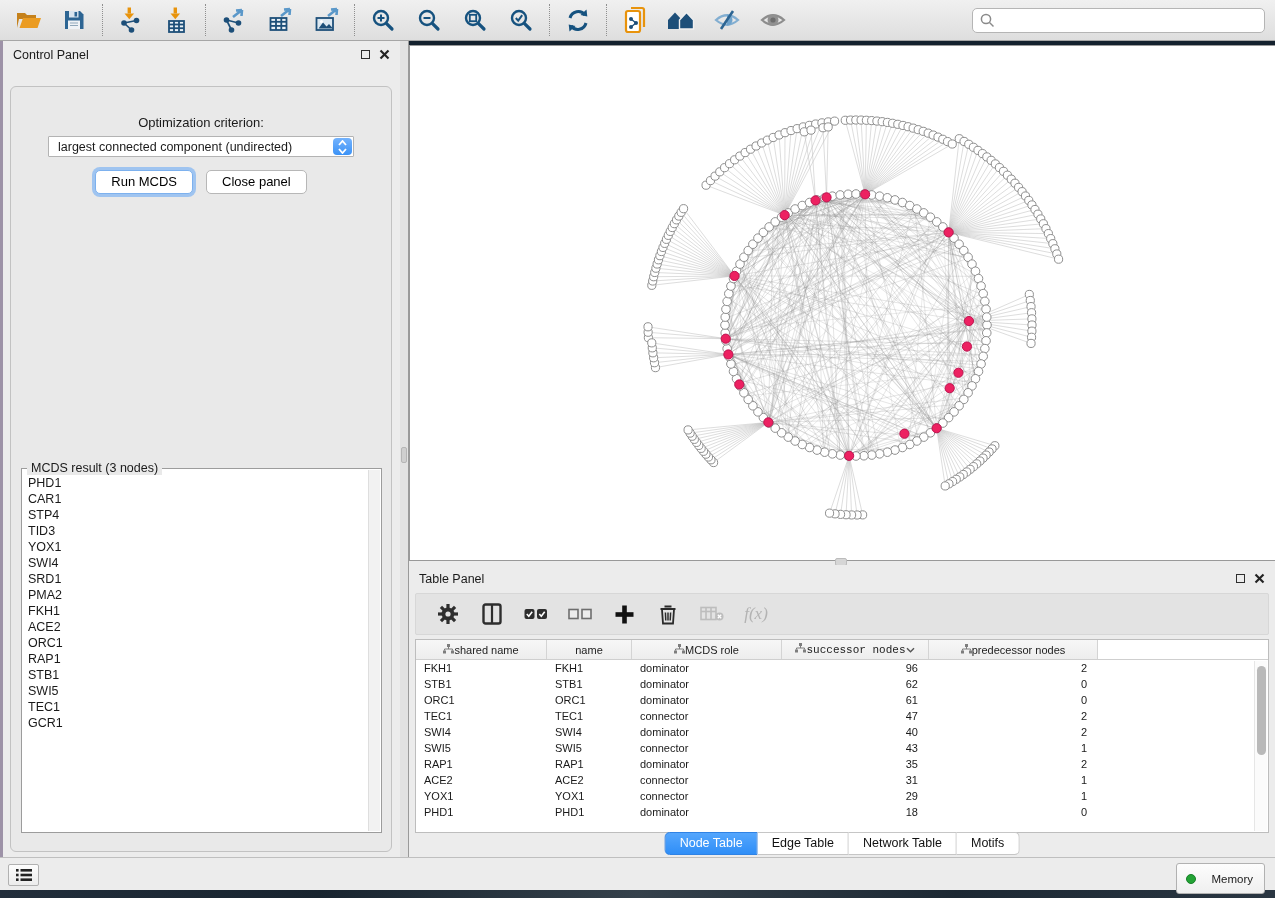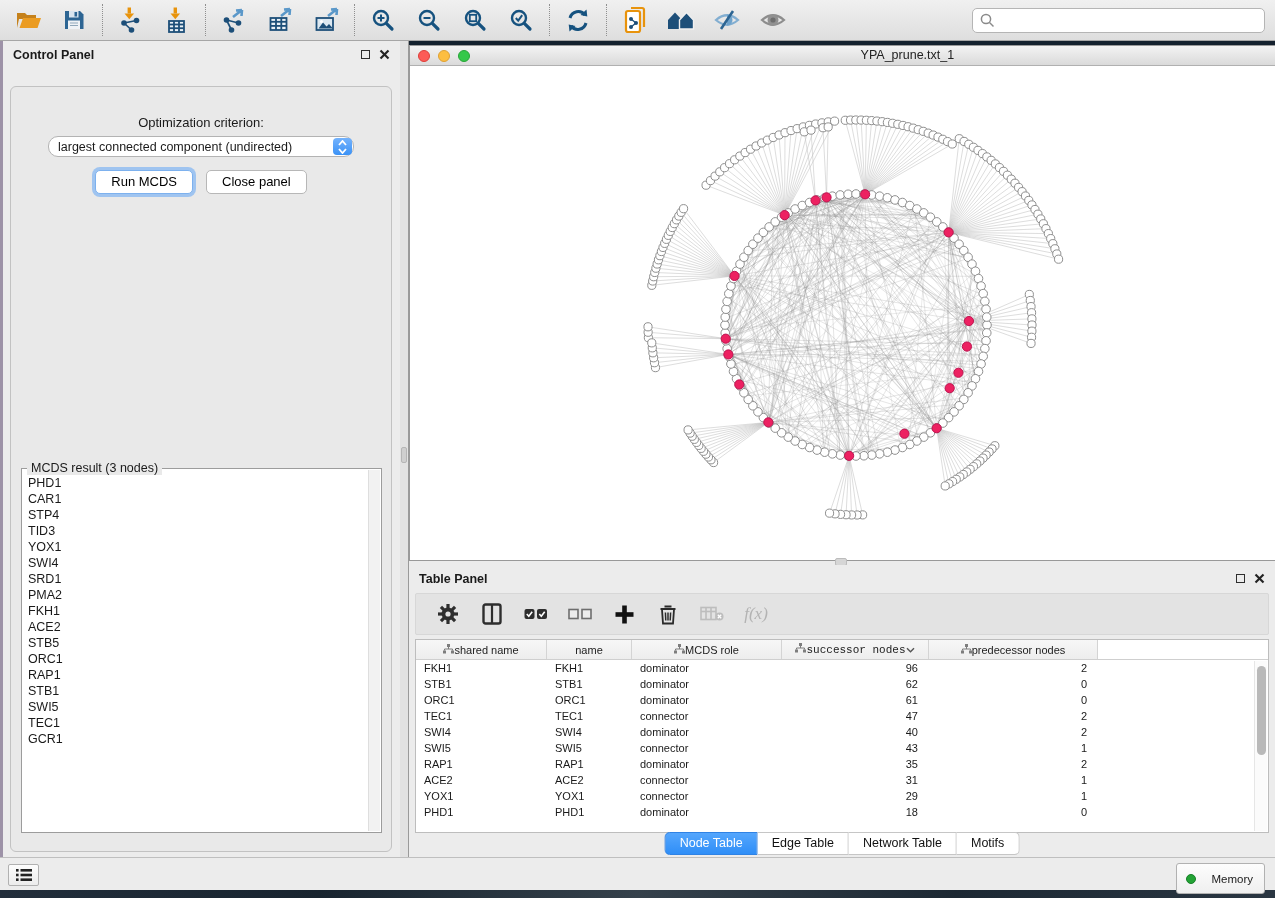--- a/index.html
+++ b/index.html
@@ -18,35 +18,35 @@
     display:flex; align-items:center; padding-left:7px; gap:5px; }
   .search-wrap input { border:none; outline:none; flex:1; font-size:12px; background:transparent; }
 
   
   .wall-left { position:absolute; left:0; top:41px; width:3px; height:849px; background:#9d92a7; }
   .wall-bottom { position:absolute; left:0; bottom:0; width:1275px; height:8px;
     background:linear-gradient(90deg,#222e3b,#18242f 25%,#35414b 50%,#1c2833 75%,#2a3642); }
 
   
   .control-panel { position:absolute; left:3px; top:41px; width:397px; height:816px; background:#ececec; }
-  .panel-titlebar { height:27px; display:flex; align-items:center; padding:0 10px; font-size:12.5px;font-weight:bold; }
+  .panel-titlebar { height:27px; display:flex; align-items:center; padding:0 10px; font-size:12.5px; }
   .panel-titlebar .spacer { flex:1; }
   .win-btns { display:flex; align-items:center; gap:9px; }
   .win-float { width:9px; height:9px; border:1.6px solid #2e2e2e; background:transparent; }
   .cp-tabs { position:absolute; left:0; right:0; top:32px; display:flex; justify-content:center; z-index:2; }
   .cp-tab, .tp-tab { background:#fff; border:1px solid #c6c6c6; border-left:none;
     font-size:12.5px; padding:3px 14px 4px; color:#111; }
   .cp-tab:first-child, .tp-tab:first-child { border-left:1px solid #c6c6c6; border-radius:5px 0 0 5px; }
   .cp-tab:last-child, .tp-tab:last-child { border-radius:0 5px 5px 0; }
   .cp-tab.active, .tp-tab.active { background:linear-gradient(#54a6fd,#2f8ef7); color:#fff; border-color:#2f82e4; }
   .cp-box { position:absolute; left:7px; right:8px; top:45px; bottom:5px;
     background:#e9e9e9; border:1px solid #c2c2c2; border-radius:6px; }
   .opt-label { position:absolute; top:28px; left:0; right:0; text-align:center; font-size:13px; }
   .opt-select { position:absolute; left:37px; right:37px; top:49px; height:21px; background:#fff;
-    border:1px solid #b3b3b3; border-radius:10px; font-size:12.5px;
+    border:1px solid #b3b3b3; border-radius:1px; font-size:12.5px;
     display:flex; align-items:center; padding-left:9px; }
   .opt-stepper { position:absolute; right:1px; top:1px; bottom:1px; width:19px; border-radius:4px;
     background:linear-gradient(#74b3fd,#3b92f6); display:flex; flex-direction:column;
     align-items:center; justify-content:center; gap:2px; }
   .btn-row { position:absolute; top:83px; left:0; right:0; display:flex; justify-content:center; gap:13px; }
   .btn { background:#fff; border:1px solid #b7b7b7; border-radius:5px; padding:3px 15px 4px; font-size:13px; }
   .btn.focused { border-color:#7db1ee; box-shadow:0 0 0 3px rgba(98,165,246,.55); }
   .result-box { position:absolute; left:10px; right:9px; top:381px; bottom:18px;
     background:#fff; border:1px solid #9c9c9c; }
   .result-title { position:absolute; top:-8px; left:5px; background:#e9e9e9; padding:0 4px; font-size:12.5px; }
@@ -334,46 +334,37 @@
           <div>PHD1</div>
           <div>CAR1</div>
           <div>STP4</div>
           <div>TID3</div>
           <div>YOX1</div>
           <div>SWI4</div>
           <div>SRD1</div>
           <div>PMA2</div>
           <div>FKH1</div>
           <div>ACE2</div>
-          <div>STB5</div>
           <div>ORC1</div>
           <div>RAP1</div>
           <div>STB1</div>
           <div>SWI5</div>
           <div>TEC1</div>
           <div>GCR1</div>
         </div>
       <div class="result-scroll"></div>
     </div>
   </div>
 </div>
 
 <div class="v-splitter">
     <div class="v-handle"></div>
   </div>
 
 <div class="network-window">
-  <div class="nw-titlebar">
-    <div class="traffic">
-      <span class="light red"></span>
-      <span class="light yellow"></span>
-      <span class="light green"></span>
-    </div>
-    <span class="nw-title">YPA_prune.txt_1</span>
-  </div>
   <div class="nw-canvas">
     <svg id="graph-svg" width="866" height="495">
         <line x1="374.65228641303145" y1="149.13415559914947" x2="332.13088781081296" y2="194.23252908097822" stroke="#8c8c8c" stroke-opacity="0.32" stroke-width="0.7"></line>
         <line x1="374.65228641303145" y1="149.13415559914947" x2="316.0143515661327" y2="242.72943758725435" stroke="#8c8c8c" stroke-opacity="0.32" stroke-width="0.7"></line>
         <line x1="374.65228641303145" y1="149.13415559914947" x2="558.7319579544477" y2="192.27290163841496" stroke="#8c8c8c" stroke-opacity="0.32" stroke-width="0.7"></line>
         <line x1="374.65228641303145" y1="149.13415559914947" x2="404.51463377921476" y2="134.7423467567195" stroke="#8c8c8c" stroke-opacity="0.32" stroke-width="0.7"></line>
         <line x1="374.65228641303145" y1="149.13415559914947" x2="448.53597096717806" y2="128.0245486694028" stroke="#8c8c8c" stroke-opacity="0.32" stroke-width="0.7"></line>
         <line x1="374.65228641303145" y1="149.13415559914947" x2="397.3424155071774" y2="137.37171598956172" stroke="#8c8c8c" stroke-opacity="0.32" stroke-width="0.7"></line>
         <line x1="374.65228641303145" y1="149.13415559914947" x2="316.151311464366" y2="241.67031201735284" stroke="#8c8c8c" stroke-opacity="0.32" stroke-width="0.7"></line>
         <line x1="374.65228641303145" y1="149.13415559914947" x2="521.7806388106567" y2="365.85642133933175" stroke="#8c8c8c" stroke-opacity="0.32" stroke-width="0.7"></line>

